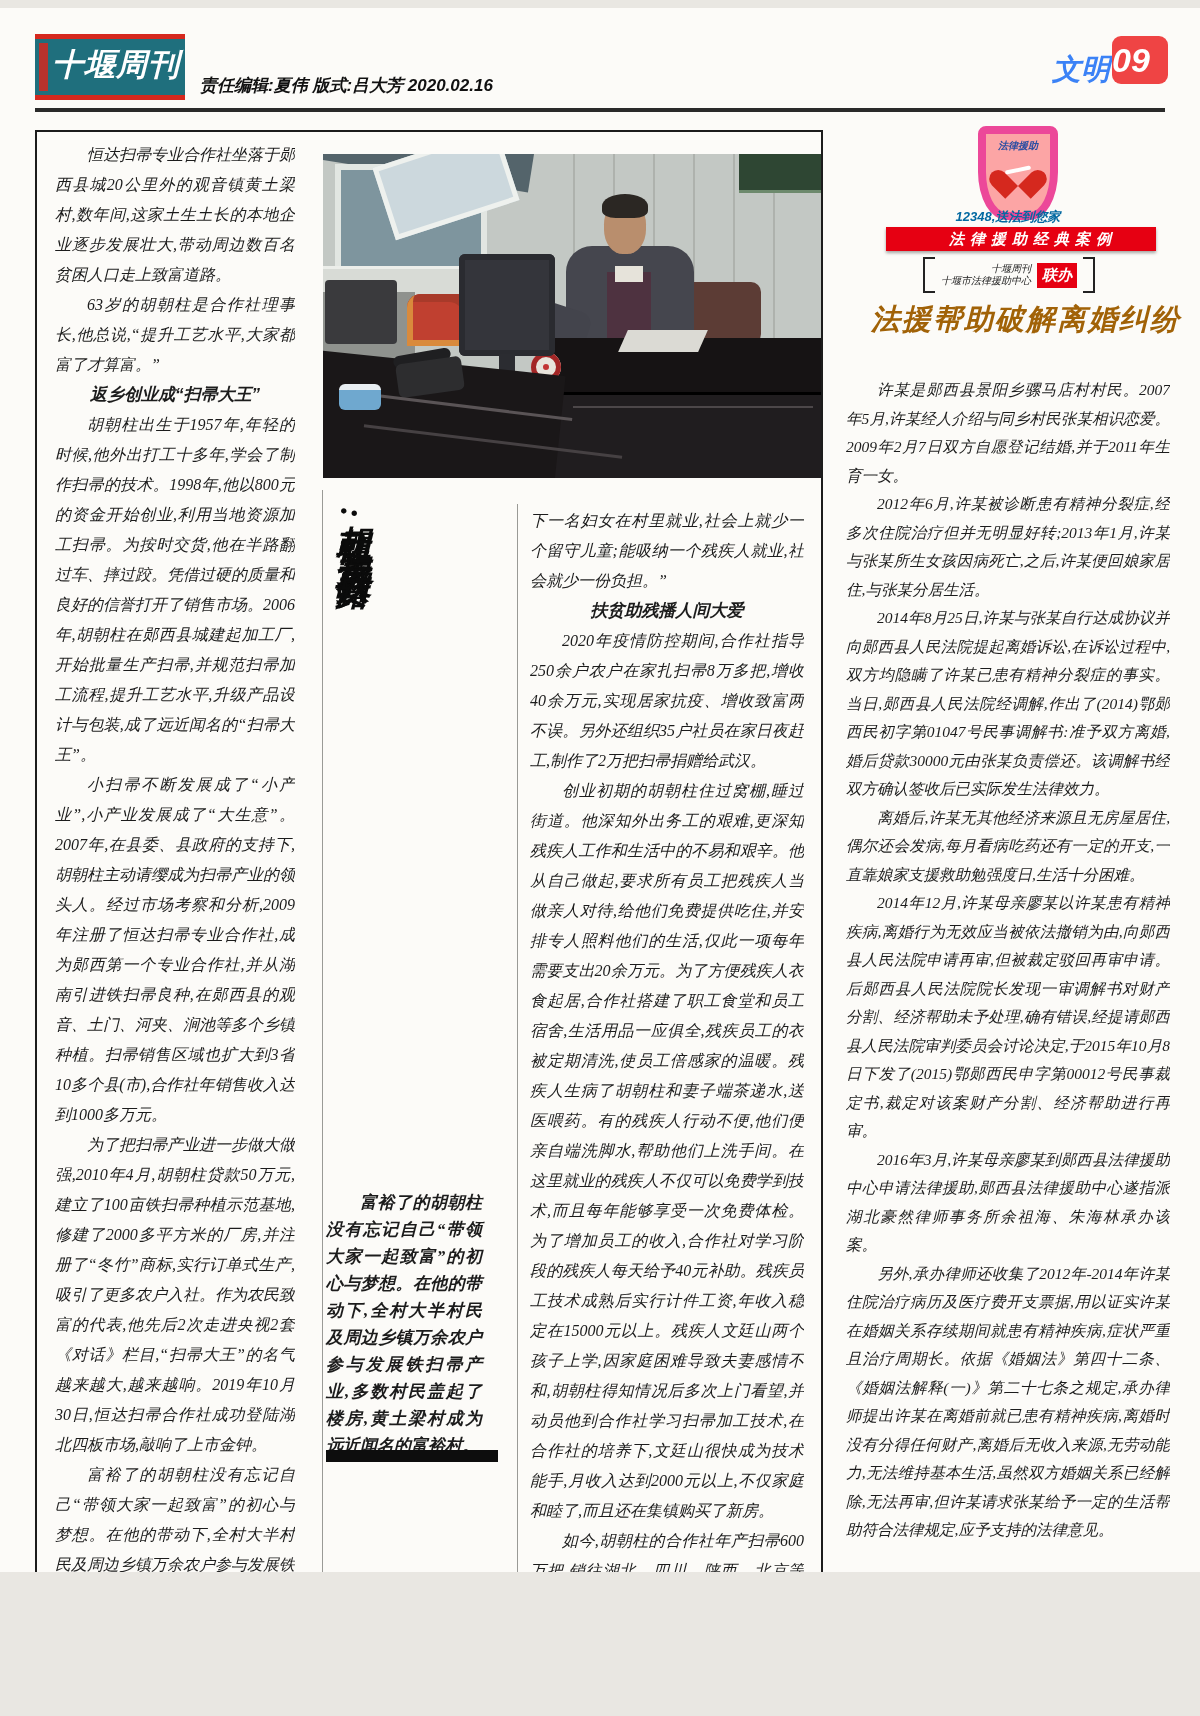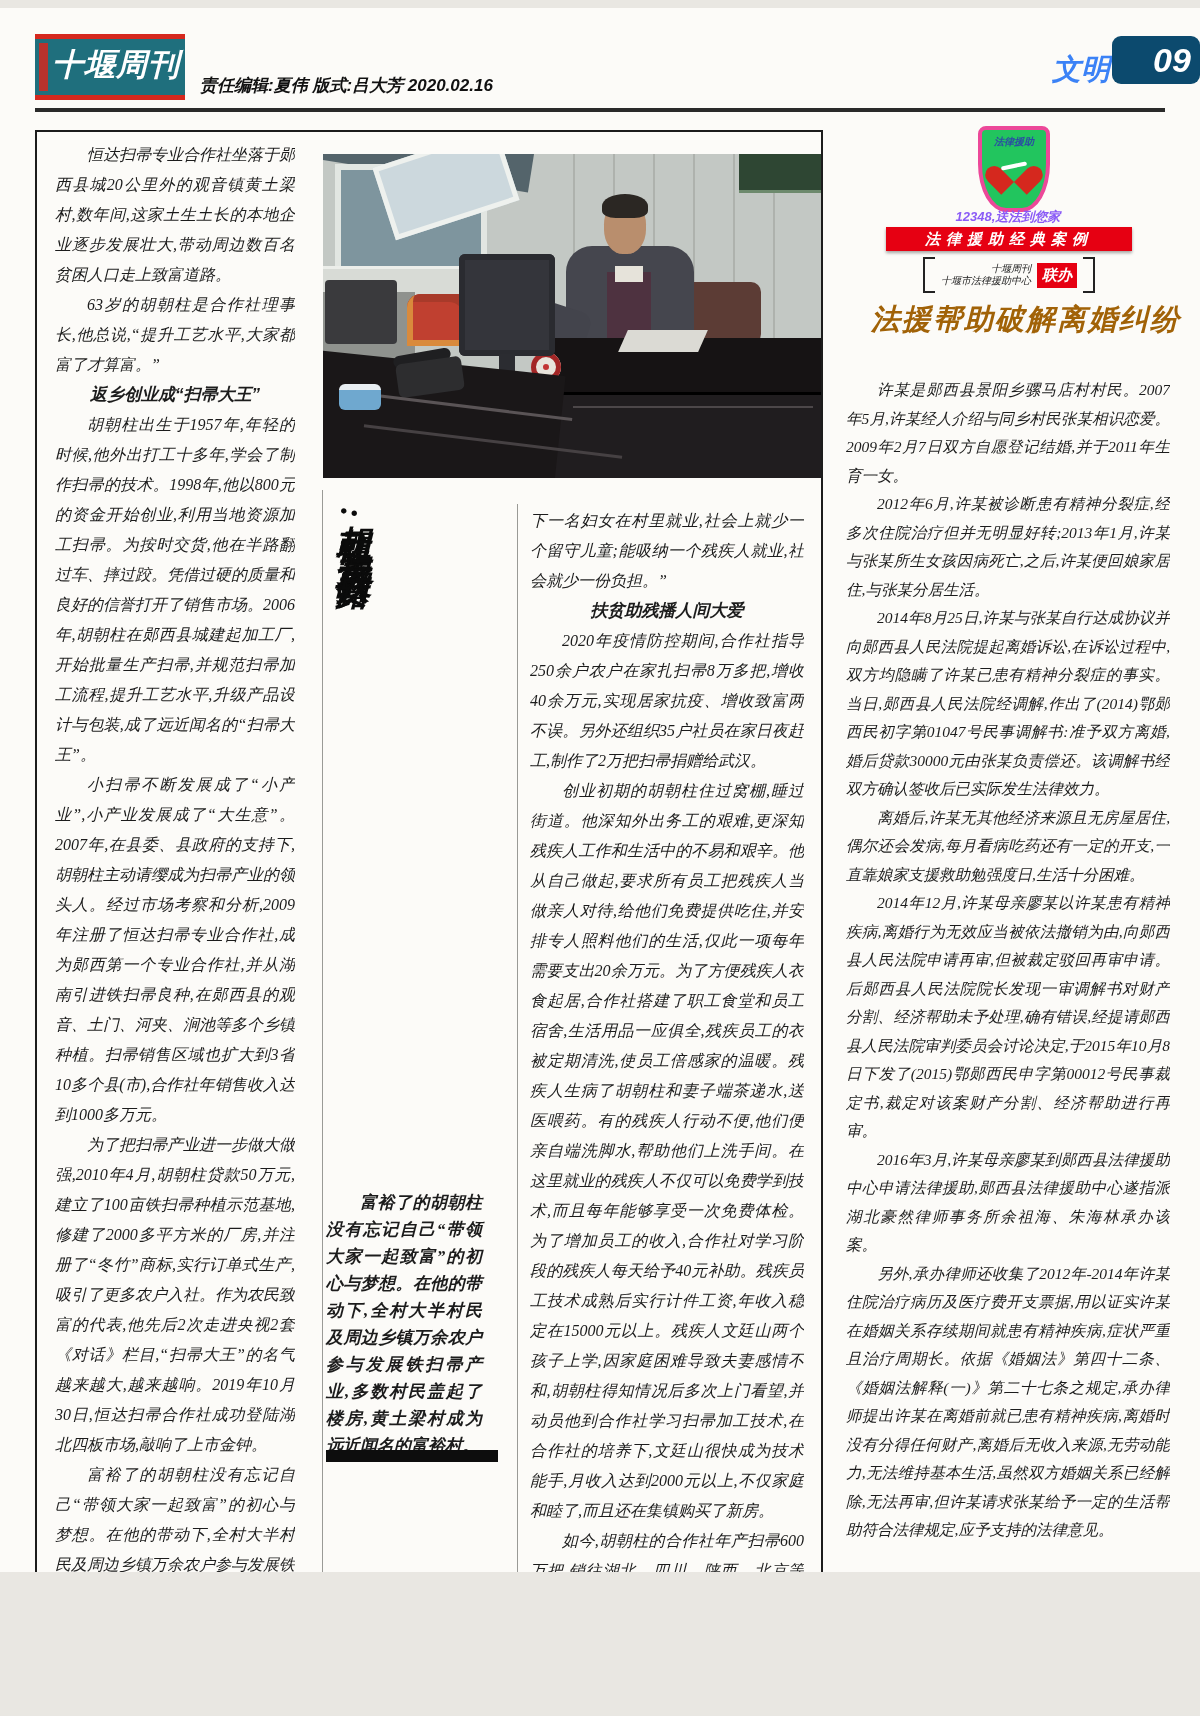--- a/index.html
+++ b/index.html
@@ -8,22 +8,22 @@
   .abs{position:absolute;}
   
   .masthead{left:35px;top:26px;width:150px;height:66px;background:#1f6f7d;}
   .masthead .stripe{position:absolute;left:0;width:100%;height:5px;background:#d5281e;}
   .masthead .stripe.top{top:0}.masthead .stripe.bot{bottom:0}
   .masthead .seal{position:absolute;left:4px;top:9px;width:9px;height:48px;background:#d5281e;opacity:.85;}
   .masthead .title{position:absolute;left:16px;top:10px;width:130px;text-align:center;color:#fff;
         font-size:31px;font-weight:bold;letter-spacing:1px;font-family:"Liberation Serif",serif;}
   .edline{left:200px;top:66px;font-family:"Liberation Sans",sans-serif;font-weight:bold;font-size:17px;color:#111;}
   .section-name{left:1052px;top:42px;font-family:"Liberation Sans",sans-serif;font-weight:bold;font-size:29px;color:#3b82f6;}
-  .pagenum{left:1112px;top:28px;width:56px;height:48px;background:#0c4a6e;border-radius:9px;color:#fff;
-        font-family:"Liberation Sans",sans-serif;font-weight:bold;font-size:34px;text-align:center;line-height:48px;padding-left:32px;}
+  .pagenum{left:1112px;top:28px;width:56px;height:48px;background:#ef4444;border-radius:9px;color:#fff;
+        font-family:"Liberation Sans",sans-serif;font-weight:bold;font-size:34px;text-align:left;line-height:48px;}
   .toprule{left:35px;top:100px;width:1130px;height:4px;background:#2a2a2a;}
   .botrule{left:35px;top:1684px;width:1130px;height:8px;background:#151515;}
   
   .artbox{left:35px;top:122px;width:784px;height:1566px;border:2px solid #1c1c1c;background:#fcfbf8;}
   .col1{left:55px;top:132px;width:240px;height:1524px;overflow:hidden;font-size:16px;line-height:30px;text-align:justify;}
   .col1 p,.col3 p,.legal-body p{margin:0;text-indent:2em;}
   .subhead{font-family:"Liberation Sans",sans-serif;font-weight:bold;font-size:17px;text-align:center;text-indent:0 !important;}
   .vdiv{width:1px;background:#9a9a96;}
   .vdiv1{left:322px;top:482px;height:1180px;}
   .vdiv2{left:517px;top:496px;height:1166px;}
@@ -61,34 +61,34 @@
   .ph-arm{left:196px;top:150px;width:70px;height:40px;background:#43444c;border-radius:12px;transform:rotate(18deg);}
   .ph-deskR{left:228px;top:184px;width:270px;height:56px;background:#161314;}
   .ph-deskRf{left:228px;top:238px;width:270px;height:86px;background:#201d1f;border-top:3px solid #000;}
   .ph-deskL{left:-6px;top:196px;width:250px;height:130px;background:#1a1718;transform:rotate(6deg);transform-origin:left top;}
   .ph-streak1{left:20px;top:250px;width:230px;height:3px;background:#5a5456;transform:rotate(7deg);}
   .ph-streak2{left:40px;top:286px;width:260px;height:3px;background:#464143;transform:rotate(7deg);}
   .ph-streak3{left:250px;top:252px;width:240px;height:2px;background:#4c4749;}
   .ph-paper{left:300px;top:176px;width:80px;height:22px;background:#dbdad4;transform:skewX(-24deg);}
   .ph-clock{left:208px;top:198px;width:30px;height:30px;background:#c23434;border-radius:50%;box-shadow:inset 0 0 0 5px #a32626, inset 0 0 0 12px #e8e4dc;}
   .ph-stapler{left:16px;top:230px;width:42px;height:20px;background:#6fa8cf;border-radius:6px;border-top:6px solid #e8eef2;}
-  .shield{left:978px;top:118px;width:64px;height:78px;background:#22c55e;border:4px solid #ec4899;
+  .shield{left:978px;top:118px;width:64px;height:78px;background:#fca5a5;border:8px solid #ec4899;
         border-radius:8px 8px 28px 28px / 8px 8px 48px 48px;}
   .shield .label{position:absolute;left:0;top:5px;width:100%;text-align:center;color:#2b4ea2;
         font-family:"Liberation Sans",sans-serif;font-weight:bold;font-size:10px;}
   .shield .heart{position:absolute;left:14px;top:24px;width:36px;height:32px;}
   .heart:before,.heart:after{content:"";position:absolute;top:0;width:18px;height:28px;background:#d5281e;border-radius:10px 10px 0 0;}
   .heart:before{left:0;transform:rotate(-45deg);transform-origin:100% 100%;}
   .heart:after{right:0;transform:rotate(45deg);transform-origin:0 100%;}
   .heart .hand{position:absolute;left:5px;top:10px;width:26px;height:4px;background:#fff;border-radius:2px;transform:rotate(-12deg);z-index:2;}
   .slogan{left:846px;top:200px;width:324px;text-align:center;font-family:"Liberation Sans",sans-serif;
-        font-weight:bold;font-size:13px;color:#8b5cf6;}
+        font-weight:bold;font-size:13px;color:#0369a1;}
   .banner{left:886px;top:219px;width:246px;height:24px;background:#e60012;color:#fff;text-align:center;
         font-family:"Liberation Sans",sans-serif;font-weight:bold;font-size:15px;line-height:24px;letter-spacing:6px;
-        box-shadow:0 2px 3px rgba(0,0,0,.35);}
+        box-shadow:0 2px 3px rgba(0,0,0,.35);padding-left:24px;}
   .joint{left:886px;top:250px;width:246px;height:34px;display:flex;align-items:center;justify-content:center;gap:6px;}
   .bracket{width:10px;height:32px;border:2px solid #222;}
   .bracket.l{border-right:none;} .bracket.r{border-left:none;}
   .joint .names{text-align:right;font-family:"Liberation Sans",sans-serif;font-size:10px;line-height:12px;color:#222;}
   .joint .lianban{background:#e60012;color:#fff;font-family:"Liberation Sans",sans-serif;font-weight:bold;
         font-size:15px;padding:3px 5px;}
   .legal-headline{left:864px;top:292px;width:324px;text-align:center;font-size:29px;font-weight:900;
         font-family:"Liberation Serif",serif;letter-spacing:2px;color:#a16207;}
   .legal-body{left:846px;top:368px;width:324px;height:1310px;overflow:hidden;
         font-size:15.5px;line-height:28.5px;text-align:justify;}

